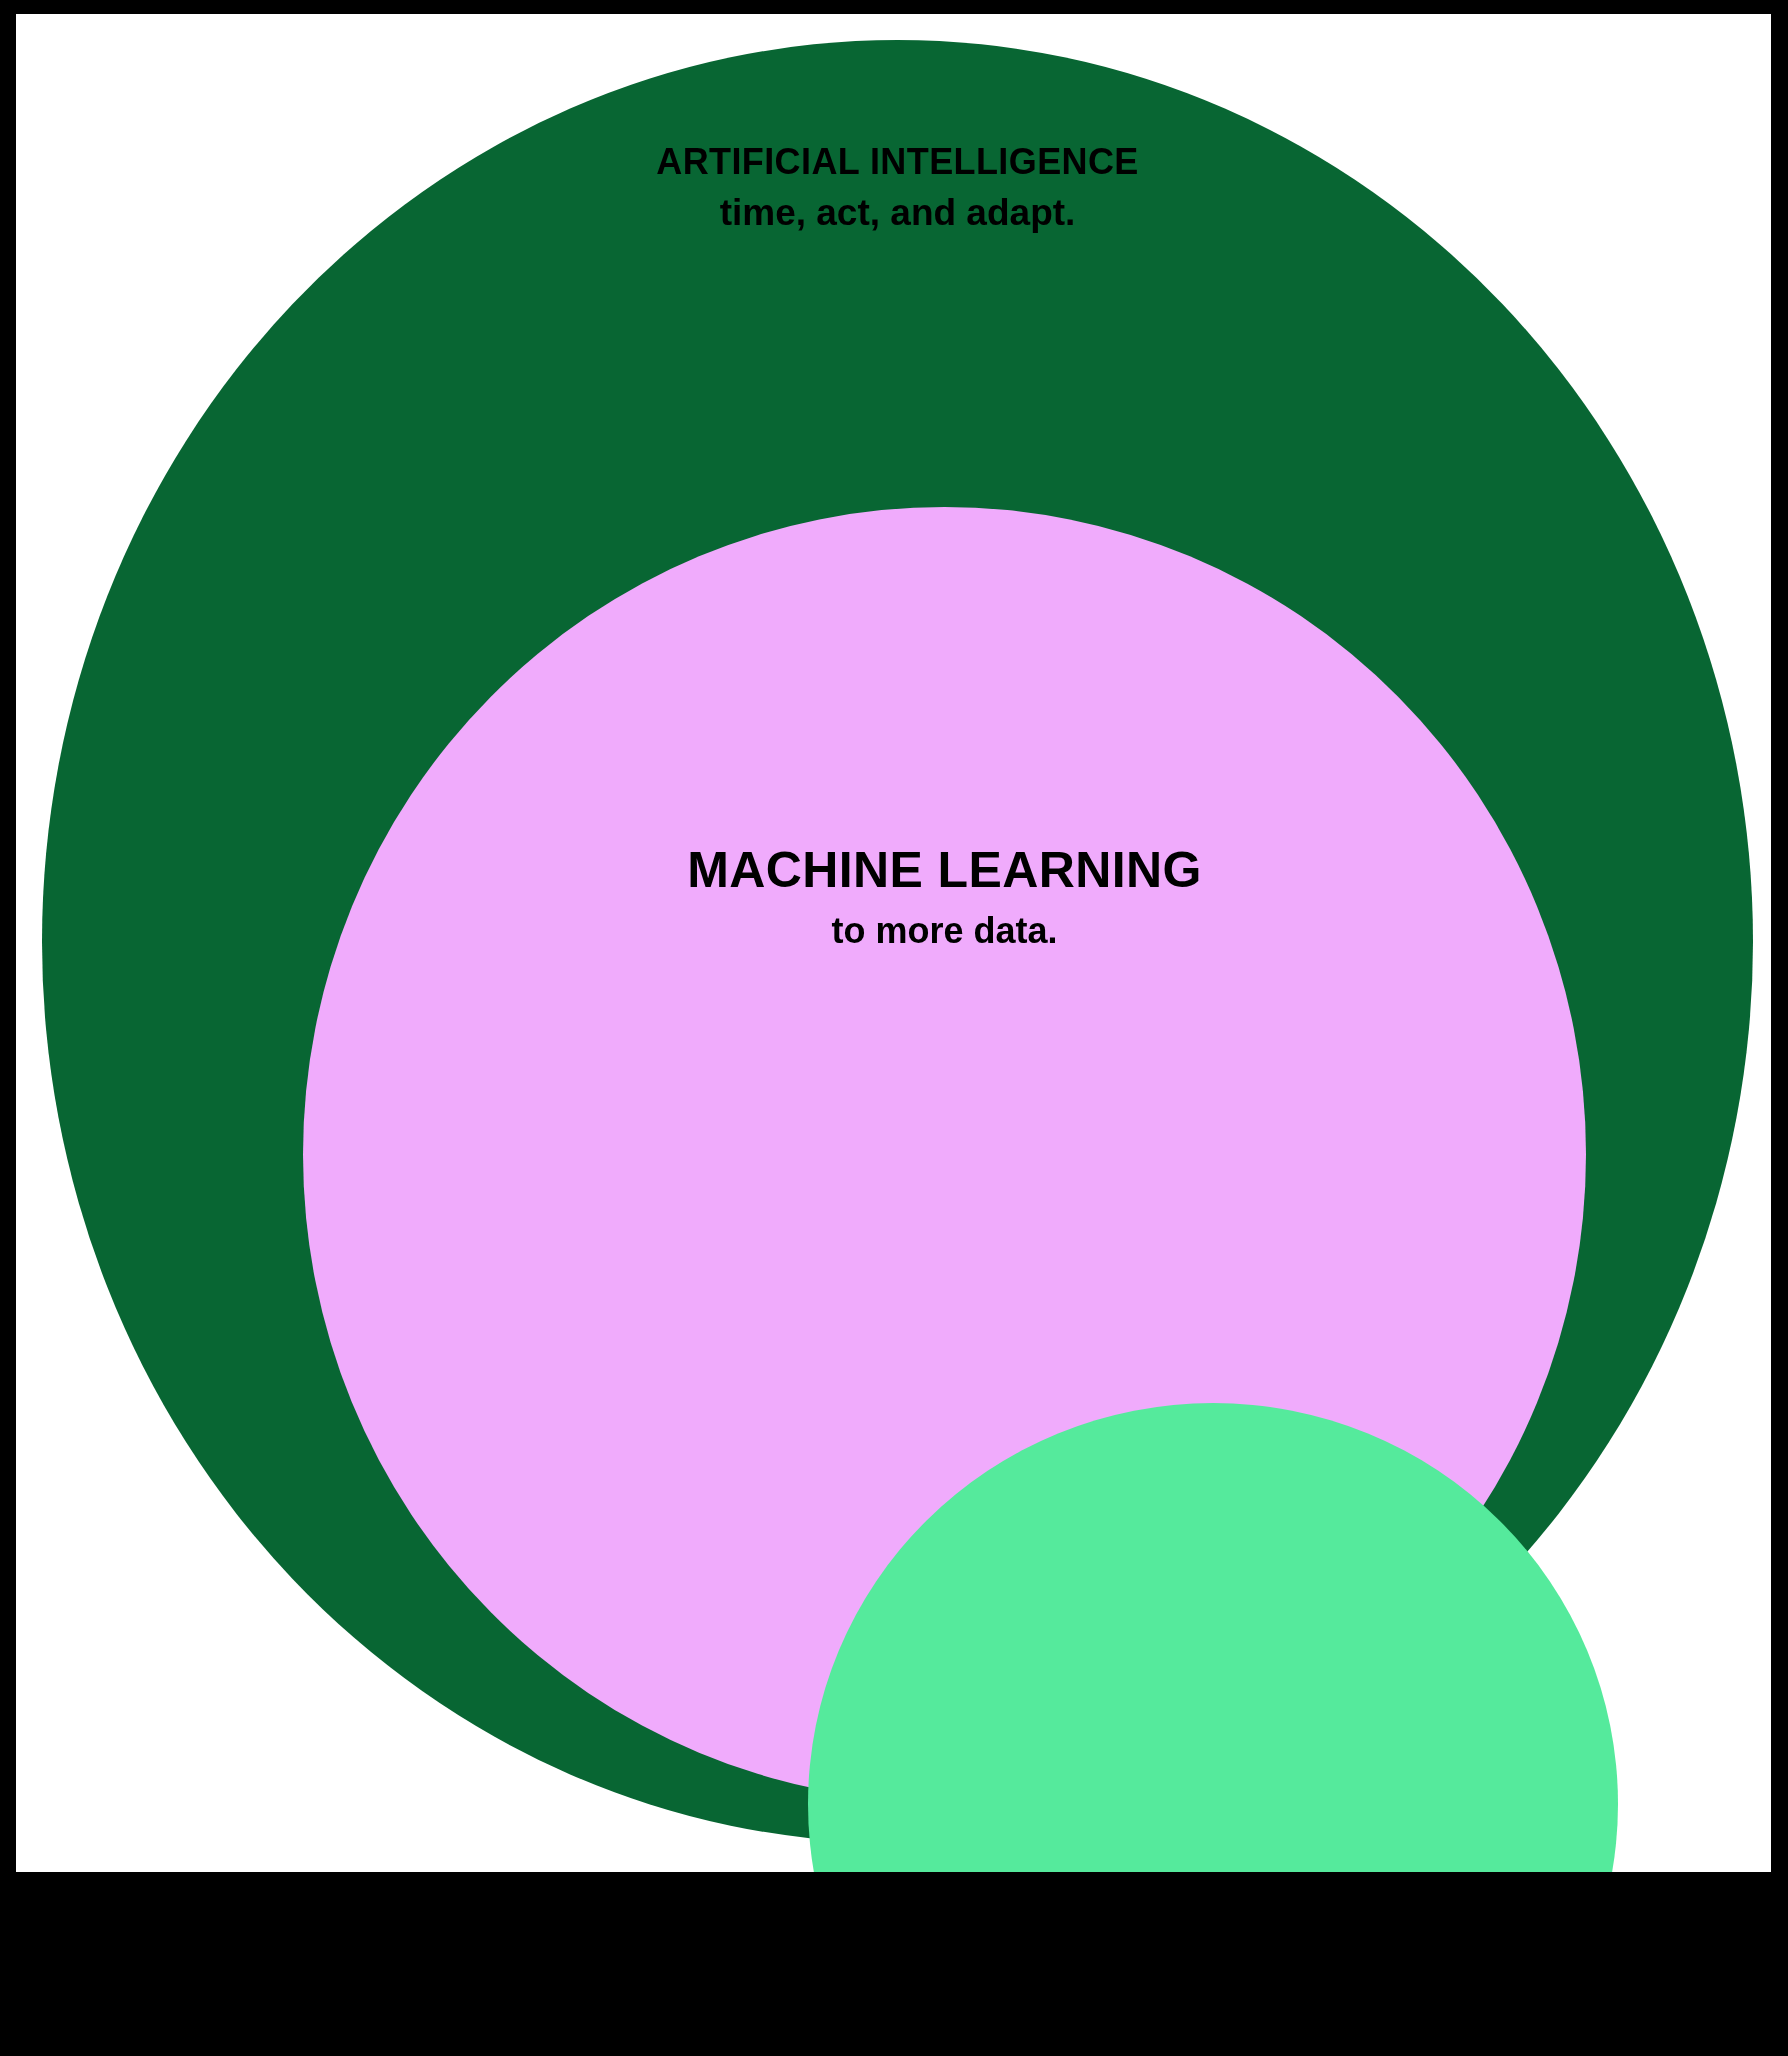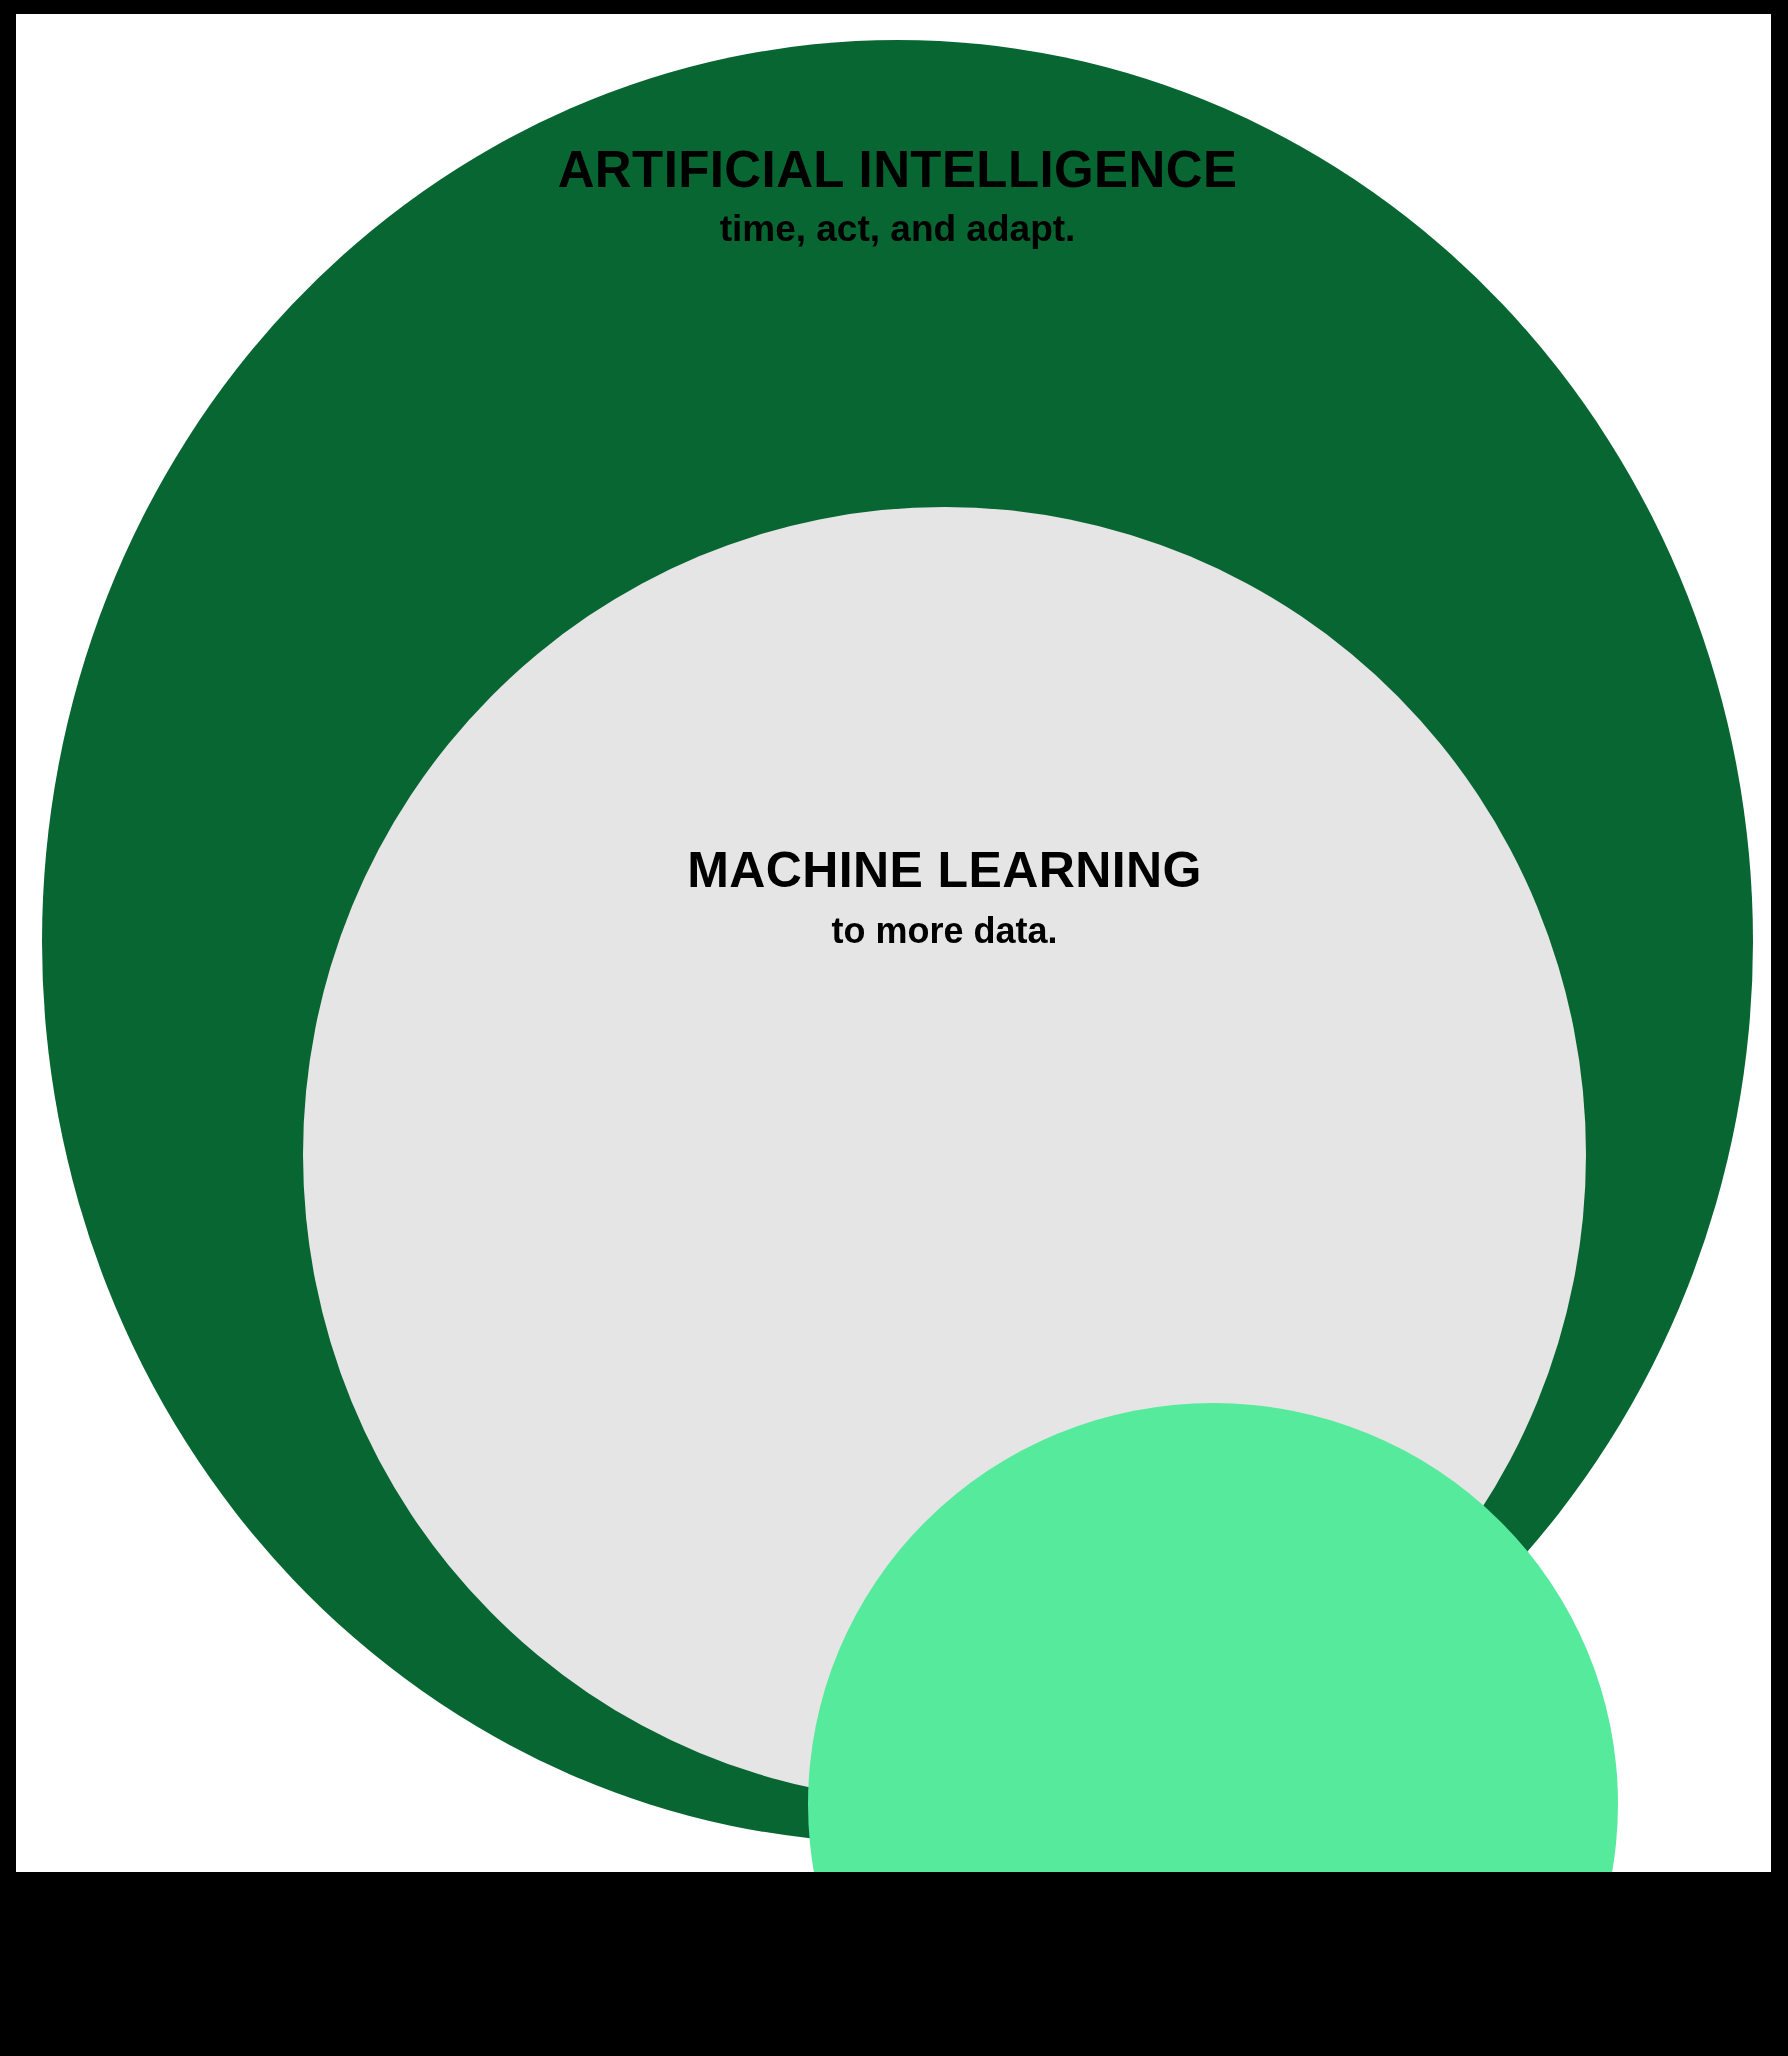--- a/index.html
+++ b/index.html
@@ -83,21 +83,21 @@
     white-space: nowrap;
   }
 
   .desc {
     font-weight: bold;
     margin: 0;
   }
 
   
   #ai-text { top: 103px; }
-  #ai-text .heading { font-size: 51px; margin-bottom: 9.6px; }
+  #ai-text .heading { font-size: 36px; margin-bottom: 9.6px; }
   #ai-text .desc { font-size: 37px; line-height: 1.18; }
 
   
   #ml-text { top: 337px; }
   #ml-text .heading { font-size: 50px; margin-bottom: 11.2px; }
   #ml-text .desc { font-size: 36px; line-height: 1.22; }
 
   .desc-line { display: block; white-space: nowrap; }
 </style>
 </head>
@@ -107,21 +107,21 @@
   <div id="canvas" style="background: rgb(255, 255, 255);">
 
     <div class="ring" id="ring-ai" style="background: rgb(8, 102, 51);">
       <div class="label-block" id="ai-text" style="color: rgb(0, 0, 0);">
         <p class="heading">ARTIFICIAL INTELLIGENCE</p>
         <p class="desc">
           <span class="desc-line">time, act, and adapt.</span>
         </p>
       </div>
 
-      <div class="ring" id="ring-ml" style="background: #e5e5e5;">
+      <div class="ring" id="ring-ml" style="background: #f0abfc;">
         <div class="label-block" id="ml-text" style="color: rgb(0, 0, 0);">
           <p class="heading">MACHINE LEARNING</p>
           <p class="desc">
             <span class="desc-line">to more data.</span>
           </p>
         </div>
 
         <div class="ring" id="ring-dl" style="background: rgb(85, 234, 156);">
           
         </div>

